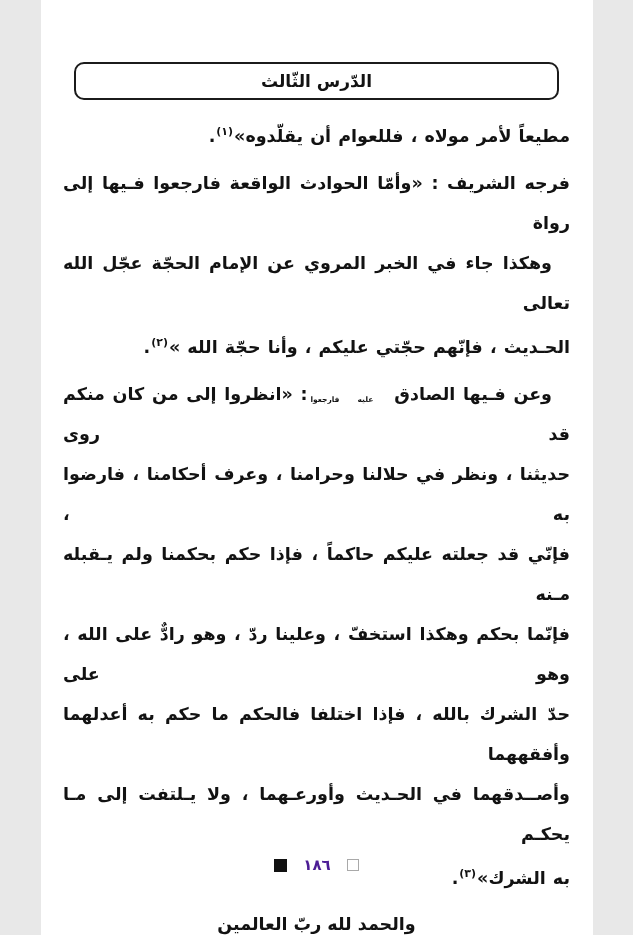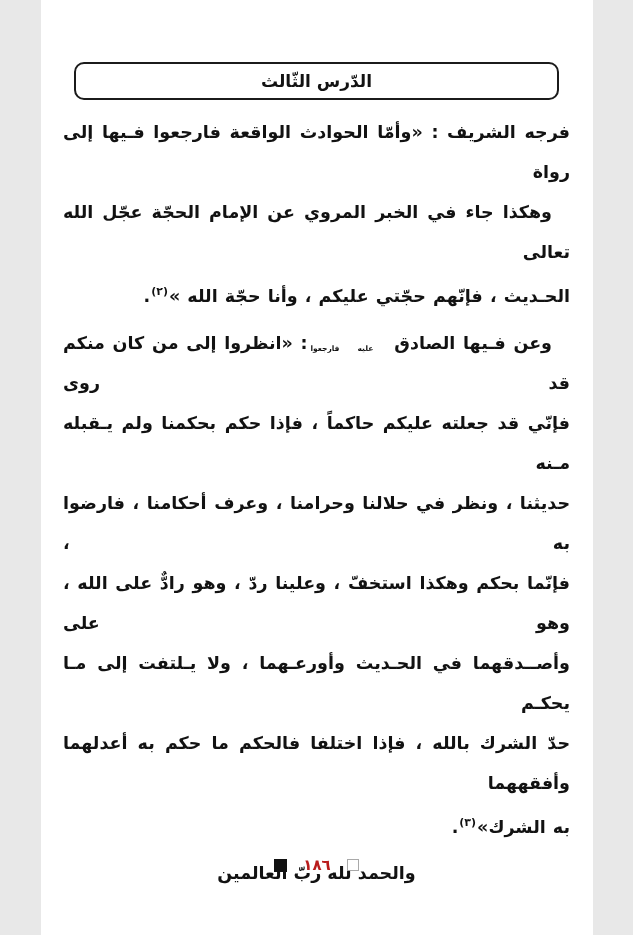--- a/index.html
+++ b/index.html
@@ -67,50 +67,53 @@
     left: 0;
     width: 100%;
     direction: ltr;
     display: flex;
     align-items: center;
     justify-content: center;
     gap: 16px;
   }
   .sq-filled { width: 13px; height: 13px; background: #111; display: inline-block; }
   .sq-open { width: 10px; height: 10px; border: 1.5px solid #a9a9a9; display: inline-block; background: #fff; }
-  .pagenum { font-size: 15px; color: #b91c1c; }
+  .pagenum { font-size: 15px; color: #4c1d95; }
 </style>
 </head>
 <body>
 
 <div class="page">
 
   <div class="header-box">
     <div class="header-title">الدّرس الثّالث</div>
   </div>
 
   <div class="body-area">
 
+    <div>
+      <div class="bline lastline"><span>مطيعاً لأمر مولاه ، فللعوام أن يقلّدوه»</span><span class="fnref">(١)</span><span>.</span></div>
+    </div>
 
     <div class="para">
       <div class="bline"><span>فرجه الشريف : «وأمّا الحوادث الواقعة فارجعوا فـيها إلى رواة</span></div>
       <div class="bline indent"><span>وهكذا جاء في الخبر المروي عن الإمام الحجّة عجّل الله تعالى</span></div>
       <div class="bline lastline"><span>الحـديث ، فإنّهم حجّتي عليكم ، وأنا حجّة الله »</span><span class="fnref">(٢)</span><span>.</span></div>
     </div>
 
     <div class="para">
       <div class="bline indent"><span>وعن فـيها الصادق</span><span class="honorific">
             <span>عليه</span>
             <span>فارجعوا</span>
           </span><span>: «انظروا إلى من كان منكم قد روى</span></div>
+      <div class="bline"><span>حديثنا ، ونظر في حلالنا وحرامنا ، وعرف أحكامنا ، فارضوا به ،</span></div>
       <div class="bline"><span>فإنّي قد جعلته عليكم حاكماً ، فإذا حكم بحكمنا ولم يـقبله مـنه</span></div>
-      <div class="bline"><span>حديثنا ، ونظر في حلالنا وحرامنا ، وعرف أحكامنا ، فارضوا به ،</span></div>
       <div class="bline"><span>فإنّما بحكم وهكذا استخفّ ، وعلينا ردّ ، وهو رادٌّ على الله ، وهو على</span></div>
+      <div class="bline"><span>حدّ الشرك بالله ، فإذا اختلفا فالحكم ما حكم به أعدلهما وأفقههما</span></div>
       <div class="bline"><span>وأصــدقهما في الحـديث وأورعـهما ، ولا يـلتفت إلى مـا يحكـم</span></div>
-      <div class="bline"><span>حدّ الشرك بالله ، فإذا اختلفا فالحكم ما حكم به أعدلهما وأفقههما</span></div>
       <div class="bline lastline"><span>به الشرك»</span><span class="fnref">(٣)</span><span>.</span></div>
     </div>
 
     <div class="closing">والحمد لله ربّ العالمين</div>
 
   </div>
 
   <div class="footer">
     <span class="sq-filled"></span>
     <span class="pagenum">١٨٦</span>

